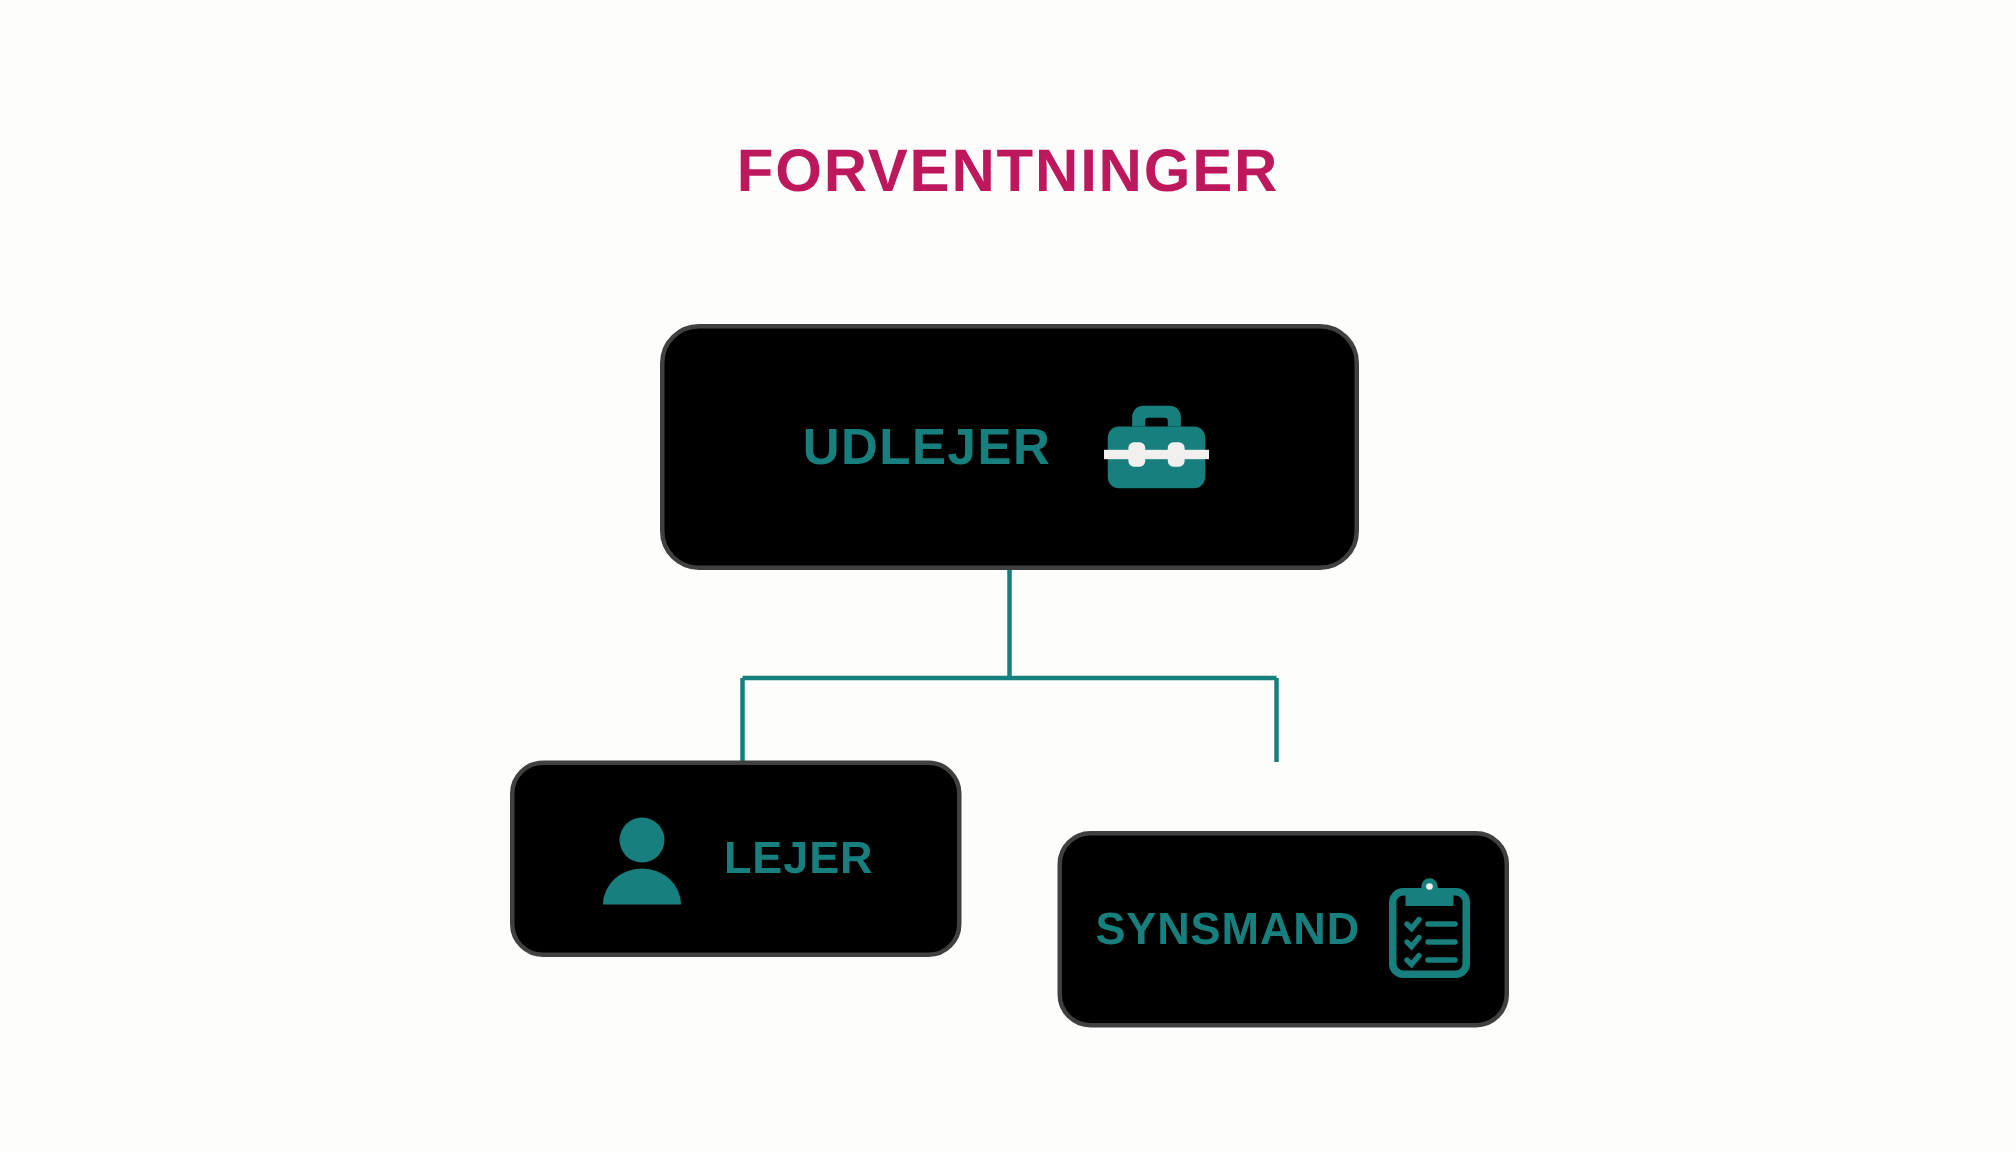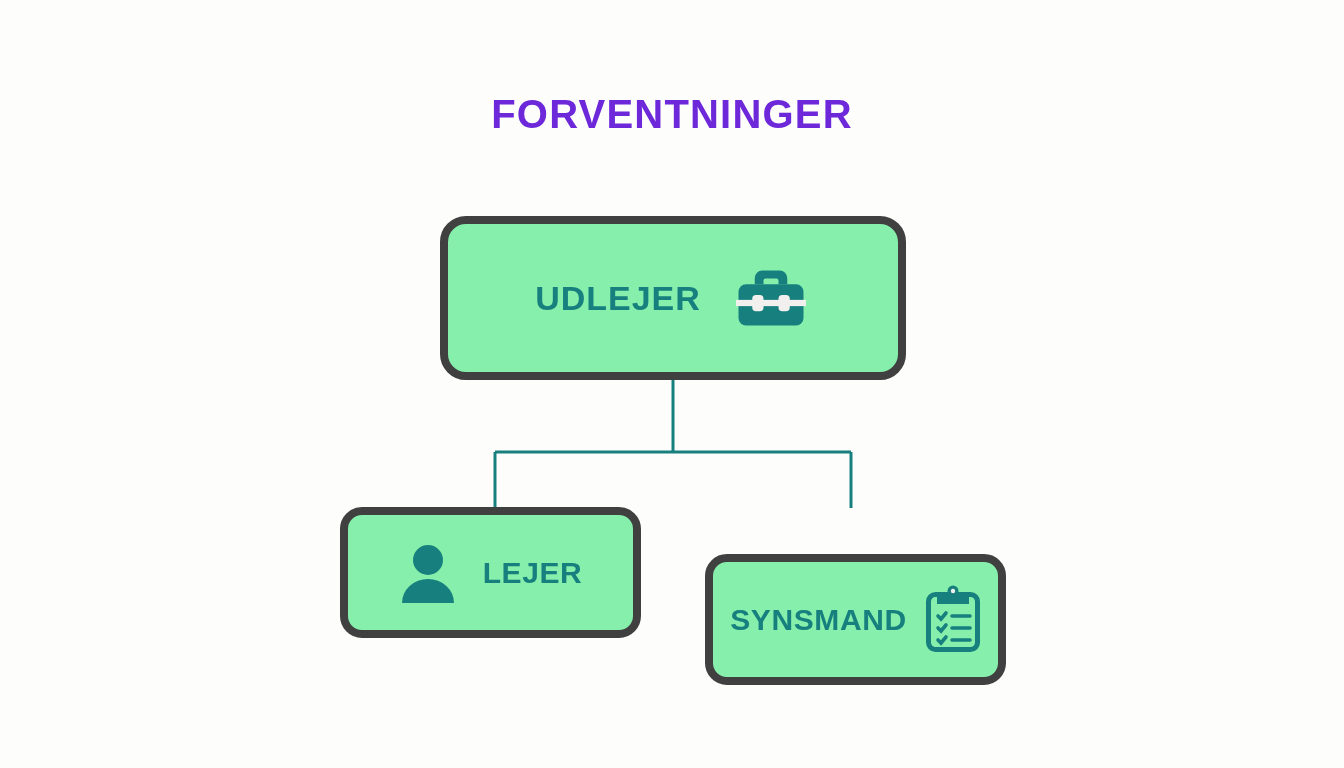--- a/index.html
+++ b/index.html
@@ -23,41 +23,41 @@
   
   #diagram-title {
     position: absolute;
     left: 0;
     top: 92px;
     width: 1344px;
     text-align: center;
     font-size: 40px;
     font-weight: 700;
     letter-spacing: 1.2px;
-    color: #6d28d9;
+    color: #be185d;
     line-height: 1.1;
     white-space: nowrap;
   }
 
   
   #connector-layer {
     position: absolute;
     left: 0;
     top: 0;
     width: 1344px;
     height: 768px;
     pointer-events: none;
   }
 
   
   .node-box {
     position: absolute;
     box-sizing: border-box;
-    background: #86efac;
-    border: 8px solid #404040;
+    background: #000000;
+    border: 3px solid #404040;
     border-radius: 22px;
     display: flex;
     align-items: center;
     justify-content: center;
     gap: 22px;
   }
 
   #node-udlejer {
     left: 440px;
     top: 216px;

